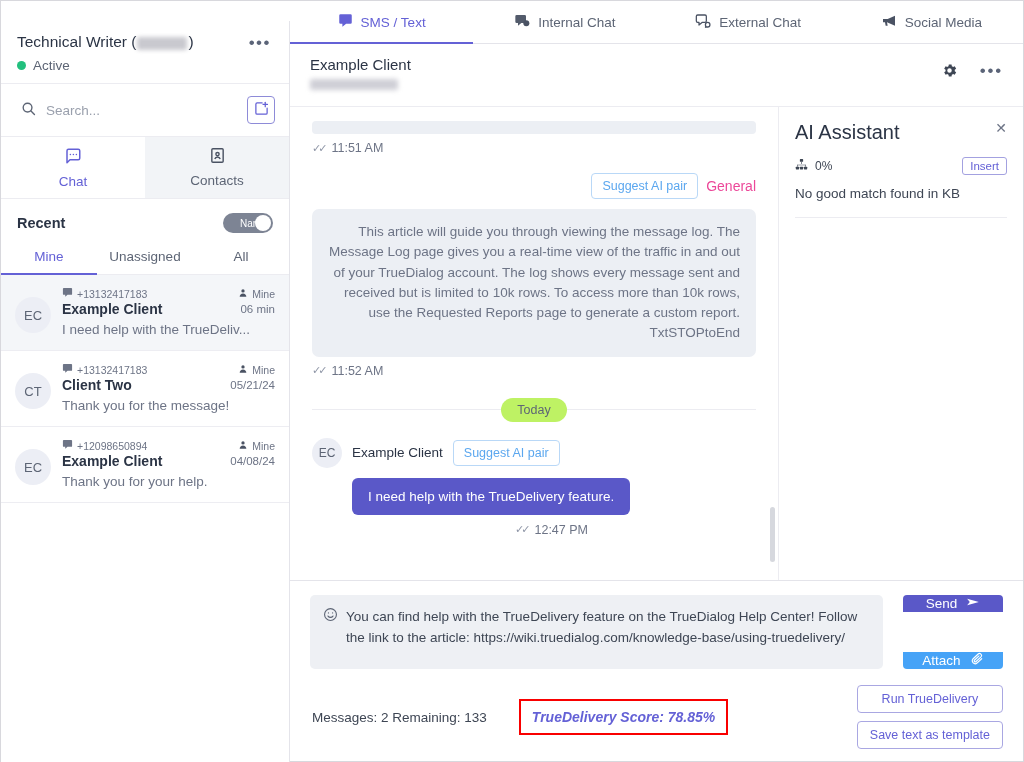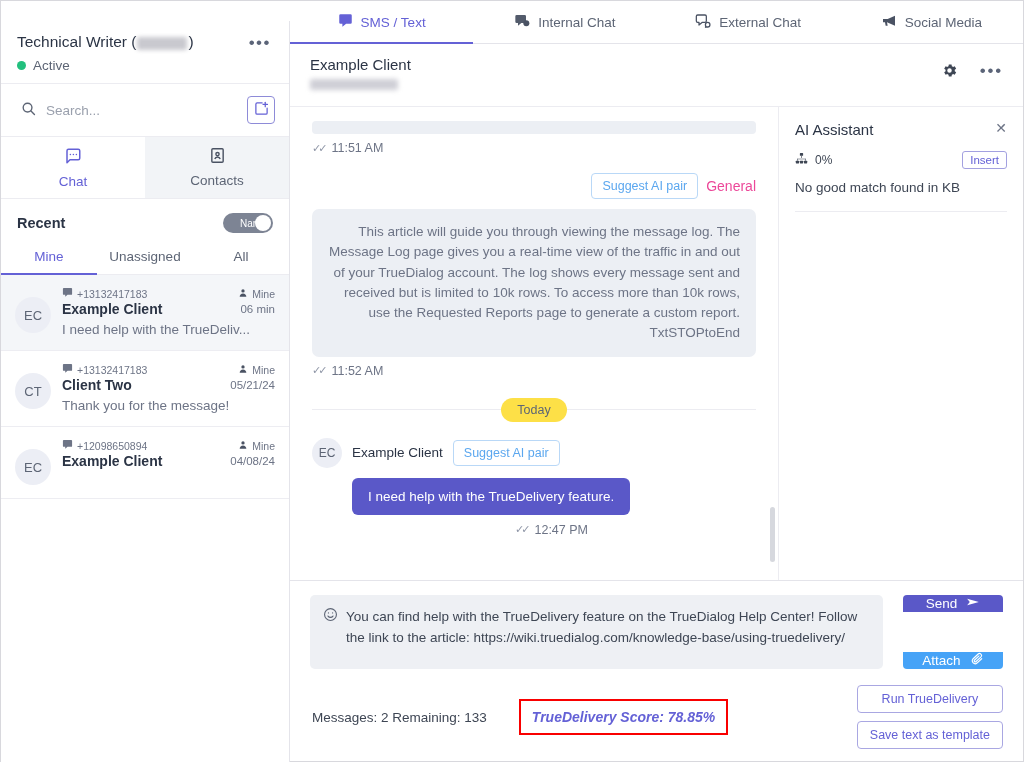--- a/index.html
+++ b/index.html
@@ -170,21 +170,21 @@
   .pair-row { display:flex; justify-content:flex-end; align-items:center; gap:8px; margin:18px 0 10px 0; }
   .pair-btn {
     border:1px solid #b9d8f7; border-radius:4px; color:#5ba7ef;
     font-size:12.5px; padding:5px 10px; background:#fff; cursor:pointer;
     font-family:"Liberation Sans",sans-serif;
   }
   .pair-tag { font-size:14px; color:#ec4899; }
   .day-sep { display:flex; align-items:center; margin:20px 0 16px 0; }
   .day-sep .line { flex:1; height:1px; background:#ececf1; }
   .day-chip {
-    background:#fde047; color:#5d6575; font-size:12.5px;
+    background:#bef264; color:#5d6575; font-size:12.5px;
     padding:5px 16px; border-radius:12px;
   }
   .in-block { margin-top:6px; }
   .in-head { display:flex; align-items:center; gap:10px; }
   .in-avatar {
     width:30px; height:30px; border-radius:50%; background:#eceef5;
     color:#5d6575; font-size:12px; display:flex; align-items:center; justify-content:center;
   }
   .in-name { font-size:13.5px; color:#2b3445; }
   .bubble-out {
@@ -194,21 +194,21 @@
   }
   .out-time { display:flex; align-items:center; justify-content:flex-end; gap:7px; font-size:12.5px; color:#6d7486; margin-top:8px; padding-right:168px; }
   .scroll-thumb {
     position:absolute; right:3px; top:400px; width:5px; height:55px;
     background:#d6d8de; border-radius:3px;
   }
 
   
   .ai-panel { width:244px; min-width:244px; padding:14px 16px; }
   .ai-head { display:flex; justify-content:space-between; align-items:flex-start; }
-  .ai-title { font-size:15px; color:#2b3445; }
+  .ai-title { font-size:20px; color:#2b3445; }
   .ai-close { color:#6d7486; font-size:14px; cursor:pointer; line-height:1; }
   .ai-score-row { display:flex; align-items:center; justify-content:space-between; margin-top:13px; }
   .ai-score { display:flex; align-items:center; gap:7px; font-size:12px; color:#3e4654; }
   .ai-insert {
     border:1px solid #a3a1e0; color:#6461d6; background:#fff; border-radius:3px;
     font-size:11.5px; padding:2px 7px; cursor:pointer;
     font-family:"Liberation Sans",sans-serif;
   }
   .ai-result { font-size:13.5px; color:#3e4654; margin-top:11px; }
   .ai-divider { height:1px; background:#ececf1; margin-top:16px; }
@@ -406,20 +406,21 @@
                     <path d="M4 21c0-4.4 3.6-8 8-8s8 3.6 8 8z"></path>
                   </svg>
               </span>
               <span>Mine</span>
             </span>
           </div>
           <div class="conv-second">
             <span class="conv-name">Example Client</span>
             <span class="conv-time">04/08/24</span>
           </div>
+          <div class="conv-preview">Thank you for your help.</div>
         </div>
       </div>
 
     </div>
   </div>
 
   <div id="main">
 
     <div class="ch-tabs">
       <div class="ch-tab active">

